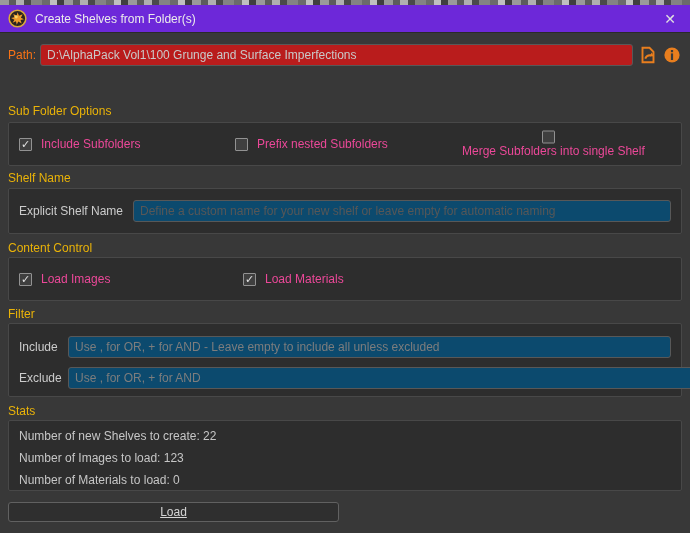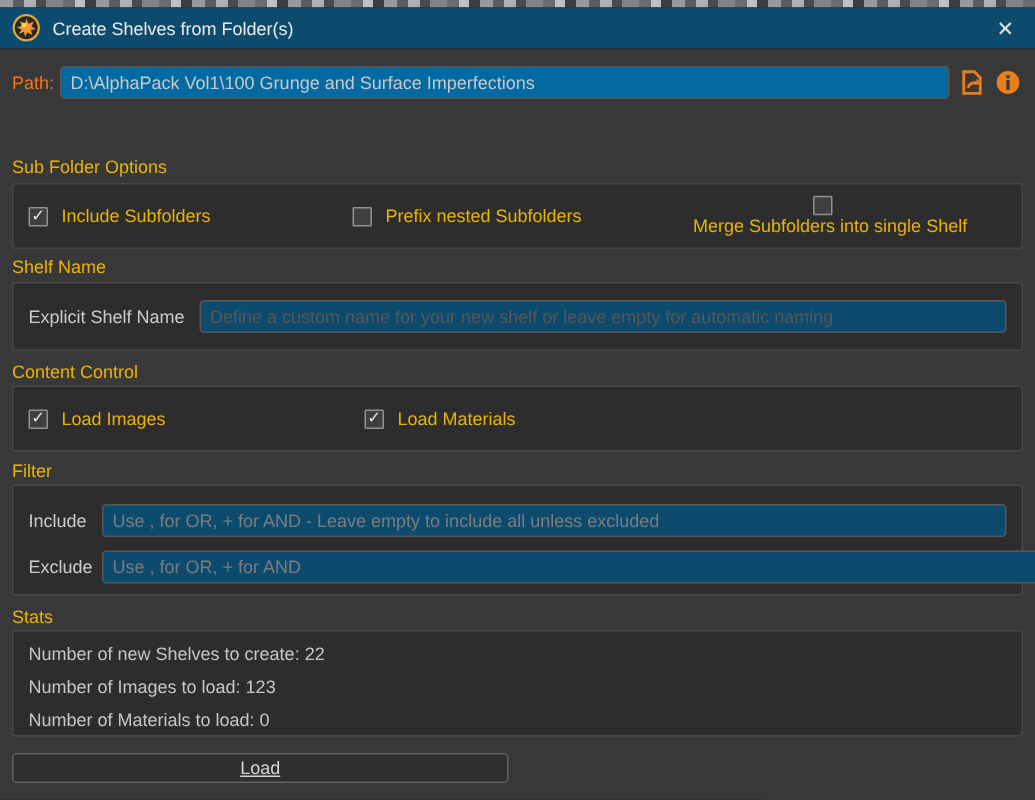--- a/index.html
+++ b/index.html
@@ -19,21 +19,21 @@
       #c0c0c0 50px 57px, #3f3f3f 57px 64px);
   }
   .dialog {
     position: absolute; top: 5px; left: 0; width: 690px; height: 528px;
     background: #383838;
     color: #c8c8c8;
     font-size: 12px;
   }
   .titlebar {
     position: absolute; top: 0; left: 0; width: 690px; height: 28px;
-    background: #0c4a6e;
+    background: #6d28d9;
     border-bottom: 1px solid #2a2a2a;
     display: flex; align-items: center;
     padding: 0 10px 0 8px;
   }
   .title-icon { width: 19px; height: 19px; display: inline-flex; }
   .title-text { margin-left: 8px; color: #ececec; font-size: 12px; }
   .close-btn {
     margin-left: auto; color: #e0e0e0; font-size: 14px; line-height: 14px;
     cursor: default; padding: 2px 4px;
   }
@@ -41,21 +41,21 @@
   .section-label { position: absolute; left: 8px; color: #eab308; height: 14px; line-height: 14px; }
   .panel {
     position: absolute; left: 8px; width: 674px;
     background: #2d2d2d;
     border: 1px solid #484848;
     border-radius: 2px;
   }
   .field {
     position: absolute;
     height: 22px;
-    background: #0369a1;
+    background: #b91c1c;
     border: 1px solid #585858;
     border-radius: 3px;
     color: #c9c9c9;
     font-family: "Liberation Sans", sans-serif;
     font-size: 12px;
     padding: 0 6px;
     outline: none;
   }
   .field.in-panel { background: #0c4a6e; }
   .field.ph-dark::placeholder { color: #575757; }
@@ -71,21 +71,21 @@
   .cb {
     width: 13px; height: 13px;
     background: #3f3f3f;
     border: 1px solid #929292;
     border-radius: 1px;
     color: #e2e2e2;
     font-size: 11px; line-height: 11px;
     text-align: center;
     display: inline-block;
   }
-  .cb-label { margin-left: 9px; color: #eab308; }
+  .cb-label { margin-left: 9px; color: #ec4899; }
   .inner-label { position: absolute; color: #cccccc; line-height: 22px; }
   .stats-line { position: absolute; left: 10px; color: #c6c6c6; line-height: 16px; }
   .btn {
     position: absolute; top: 497px; height: 20px;
     background: #2f2f2f;
     border: 1px solid #616161;
     border-radius: 3px;
     color: #d6d6d6;
     font-family: "Liberation Sans", sans-serif;
     font-size: 12px;

